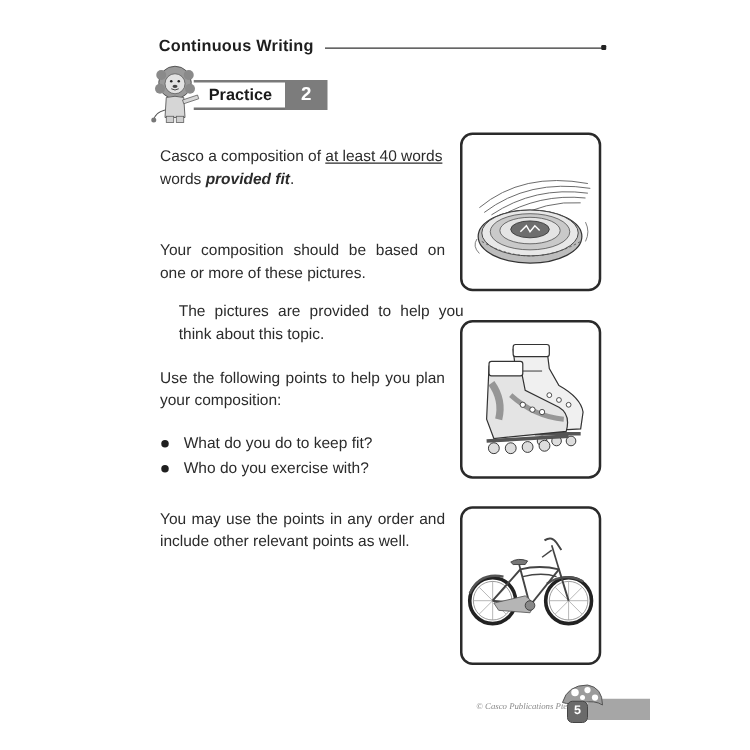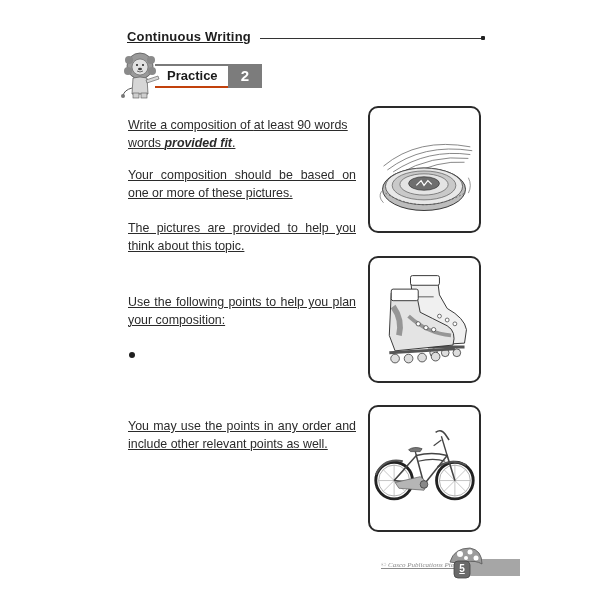--- a/index.html
+++ b/index.html
@@ -8,21 +8,21 @@
       width: 600px;
       height: 600px;
       background: #ffffff;
       overflow: hidden;
     }
     body {
       position: relative;
       font-family: "Liberation Sans", sans-serif;
       color: #2a2a2a;
     }
-    .abs { position: absolute; text-decoration: underline; }
+    .abs { position: absolute; }
 
     
     .heading {
       left: 127px;
       top: 29px;
       font-size: 13px;
       font-weight: bold;
       color: #1e1e1e;
       letter-spacing: 0.2px;
       white-space: nowrap;
@@ -50,21 +50,21 @@
       width: 107px;
       height: 24px;
     }
     .badge-label-box {
       position: absolute;
       left: 0;
       top: 0;
       width: 73px;
       height: 20px;
       border-top: 2px solid #7a7a7a;
-      border-bottom: 2px solid #c2410c;
+      border-bottom: 2px solid #737373;
       background: #fff;
     }
     .badge-label {
       position: absolute;
       left: 12px;
       top: 2px;
       font-size: 13px;
       font-weight: bold;
       color: #1a1a1a;
     }
@@ -209,36 +209,41 @@
 
     <rect x="13" y="41" width="6" height="5" fill="#cfcfcf" stroke="#555" stroke-width="0.6"></rect>
     <rect x="21" y="41" width="6" height="5" fill="#cfcfcf" stroke="#555" stroke-width="0.6"></rect>
 
     <path d="M12 36 Q4 38 3 44" stroke="#555" stroke-width="1" fill="none"></path>
     <circle cx="3" cy="44" r="2" fill="#777"></circle>
   </svg>
 </div>
 
 <div class="abs para" style="top:117px;">
-  <span>Write a composition of </span><span class="u">at least 90 words</span><br><span>words </span><span class="bi">provided fit</span><span>.</span>
-</div>
-
-<div class="abs para" style="top:167px;">Your composition should be based on one or more of these pictures.</div>
-
-<div class="abs para" style="top:220px;">The pictures are provided to help you think about this topic.</div>
+  <span>Casco a composition of </span><span class="u">at least 40 words</span><br><span>words </span><span class="bi">provided fit</span><span>.</span>
+</div>
+
+<div class="abs para" style="top:192px;">Your composition should be based on one or more of these pictures.</div>
+
+<div class="abs para" style="top:241px;margin-left:15px;">The pictures are provided to help you think about this topic.</div>
 
 <div class="abs para" style="top:294px;">Use the following points to help you plan your composition:</div>
 
 <ul class="abs bullets">
   <li>
     <span class="bullet-dot"></span>
+    <span>What do you do to keep fit?</span>
+  </li>
+  <li>
+    <span class="bullet-dot"></span>
+    <span>Who do you exercise with?</span>
   </li>
 </ul>
 
-<div class="abs para" style="top:418px;">You may use the points in any order and include other relevant points as well.</div>
+<div class="abs para" style="top:407px;">You may use the points in any order and include other relevant points as well.</div>
 
 <div class="abs frame" style="top:106px; height:127px;">
   <svg viewBox="0 0 113 127">
 
     <path d="M14 60 Q50 30 104 40" stroke="#666" stroke-width="0.8" fill="none"></path>
     <path d="M18 64 Q55 36 106 44" stroke="#666" stroke-width="0.8" fill="none"></path>
     <path d="M24 66 Q60 42 104 48" stroke="#666" stroke-width="0.8" fill="none"></path>
     <path d="M30 68 Q64 48 102 52" stroke="#666" stroke-width="0.8" fill="none"></path>
     <path d="M40 70 Q70 54 98 56" stroke="#666" stroke-width="0.8" fill="none"></path>
 

